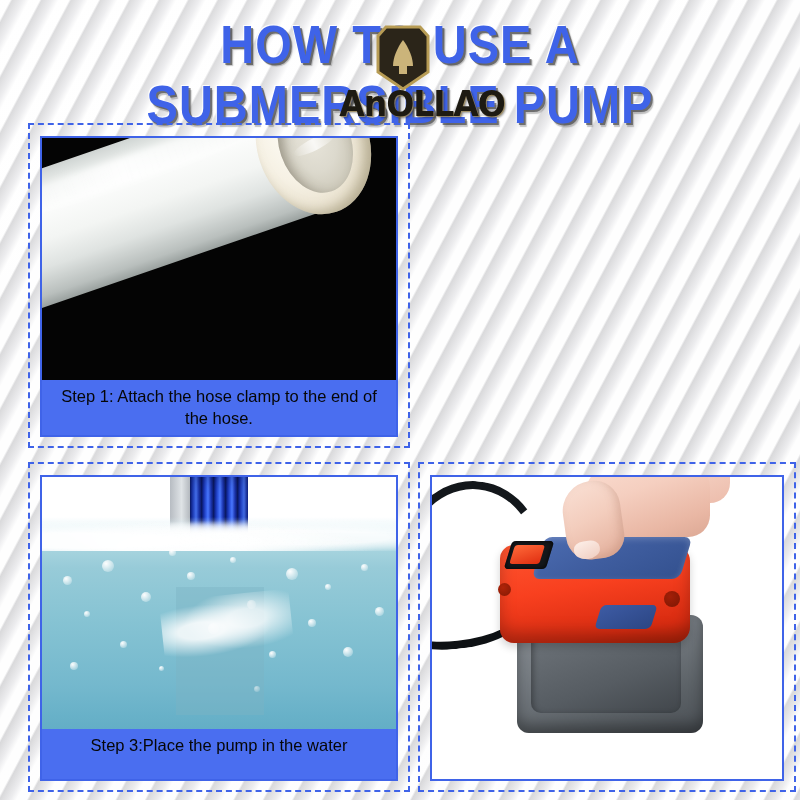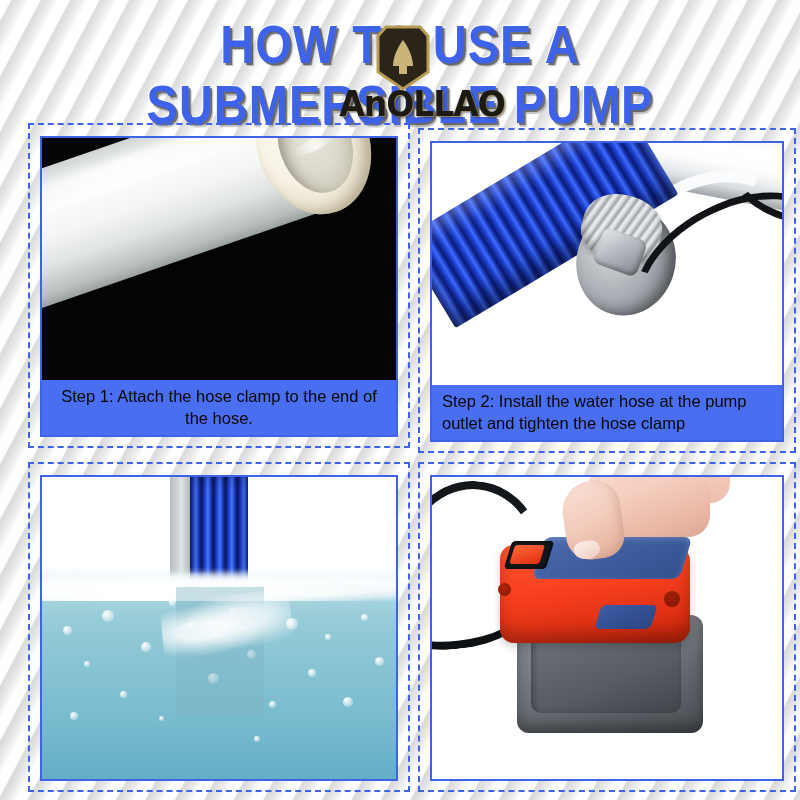--- a/index.html
+++ b/index.html
@@ -383,35 +383,20 @@
             <div class="hose-body"></div>
             <div class="hose-gloss"></div>
             <div class="hose-ring"></div>
             <div class="hose-bore"></div>
           </div>
         </div>
         <div class="caption center">Step 1: Attach the hose clamp to the end of the hose.</div>
       </div>
     </div>
 
-    <div class="cell c2">
-      <div class="frame">
-        <div class="photo p2">
-          <div class="hose2"></div>
-          <div class="hose2b"></div>
-          <div class="pump2"></div>
-          <div class="cap2"></div>
-          <div class="clamp2"></div>
-          <div class="clamp2-screw"></div>
-          <div class="cable2"></div>
-          <div class="cable2b"></div>
-        </div>
-        <div class="caption left">Step 2: Install the water hose at the pump outlet and tighten the hose clamp</div>
-      </div>
-    </div>
 
     <div class="cell c3">
       <div class="frame">
         <div class="photo p3">
           <div class="pump3-side"></div>
           <div class="pump3"></div>
           <div class="mesh3"></div>
           <div class="mesh3-base"></div>
           <div class="water3">
             <div class="water3-surface"></div>
@@ -434,20 +419,21 @@
               <i style="left:90%;top:16%;width:7px;height:7px;"></i>
               <i style="left:94%;top:38%;width:9px;height:9px;"></i>
               <i style="left:8%;top:66%;width:8px;height:8px;"></i>
               <i style="left:36%;top:8%;width:7px;height:7px;"></i>
               <i style="left:60%;top:78%;width:6px;height:6px;"></i>
             </div>
           </div>
           <div class="submerged3"></div>
           <div class="spray3"></div>
         </div>
+        <div class="caption center">Step 3:Place the pump in the water</div>
       </div>
     </div>
 
     <div class="cell c4">
       <div class="frame">
         <div class="photo p4">
           <div class="cable4"></div>
           <div class="cable4b"></div>
           <div class="battery4">
             <div class="battery4-slab"></div>

